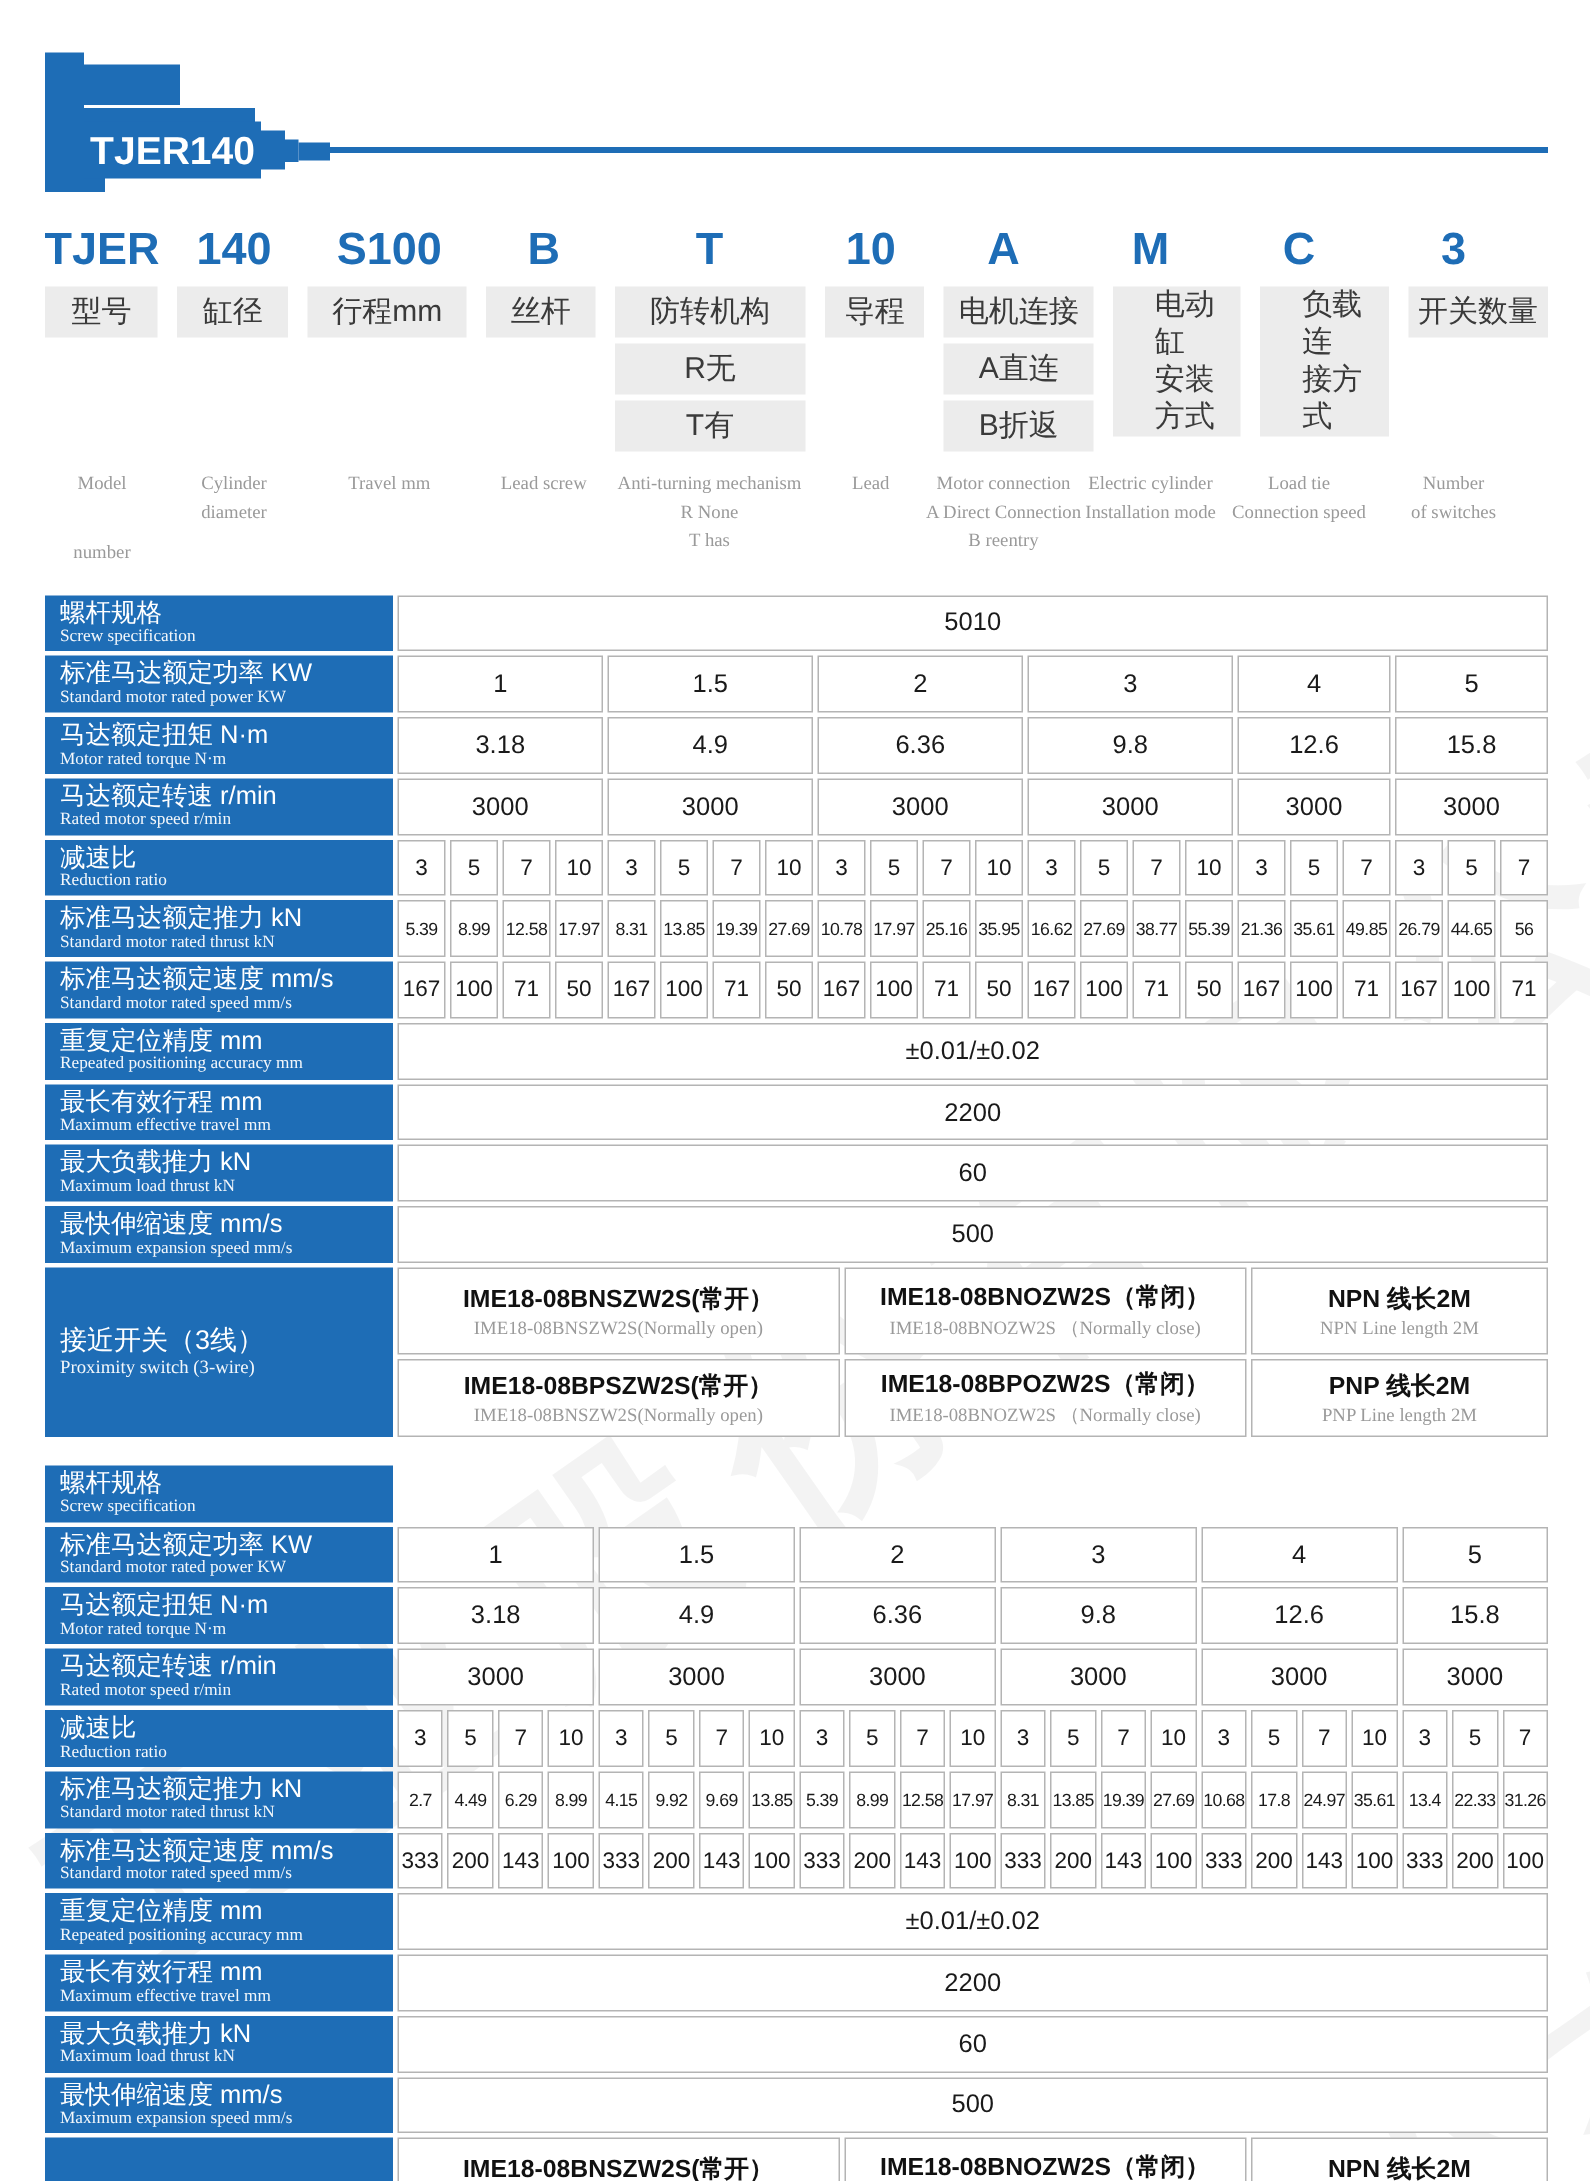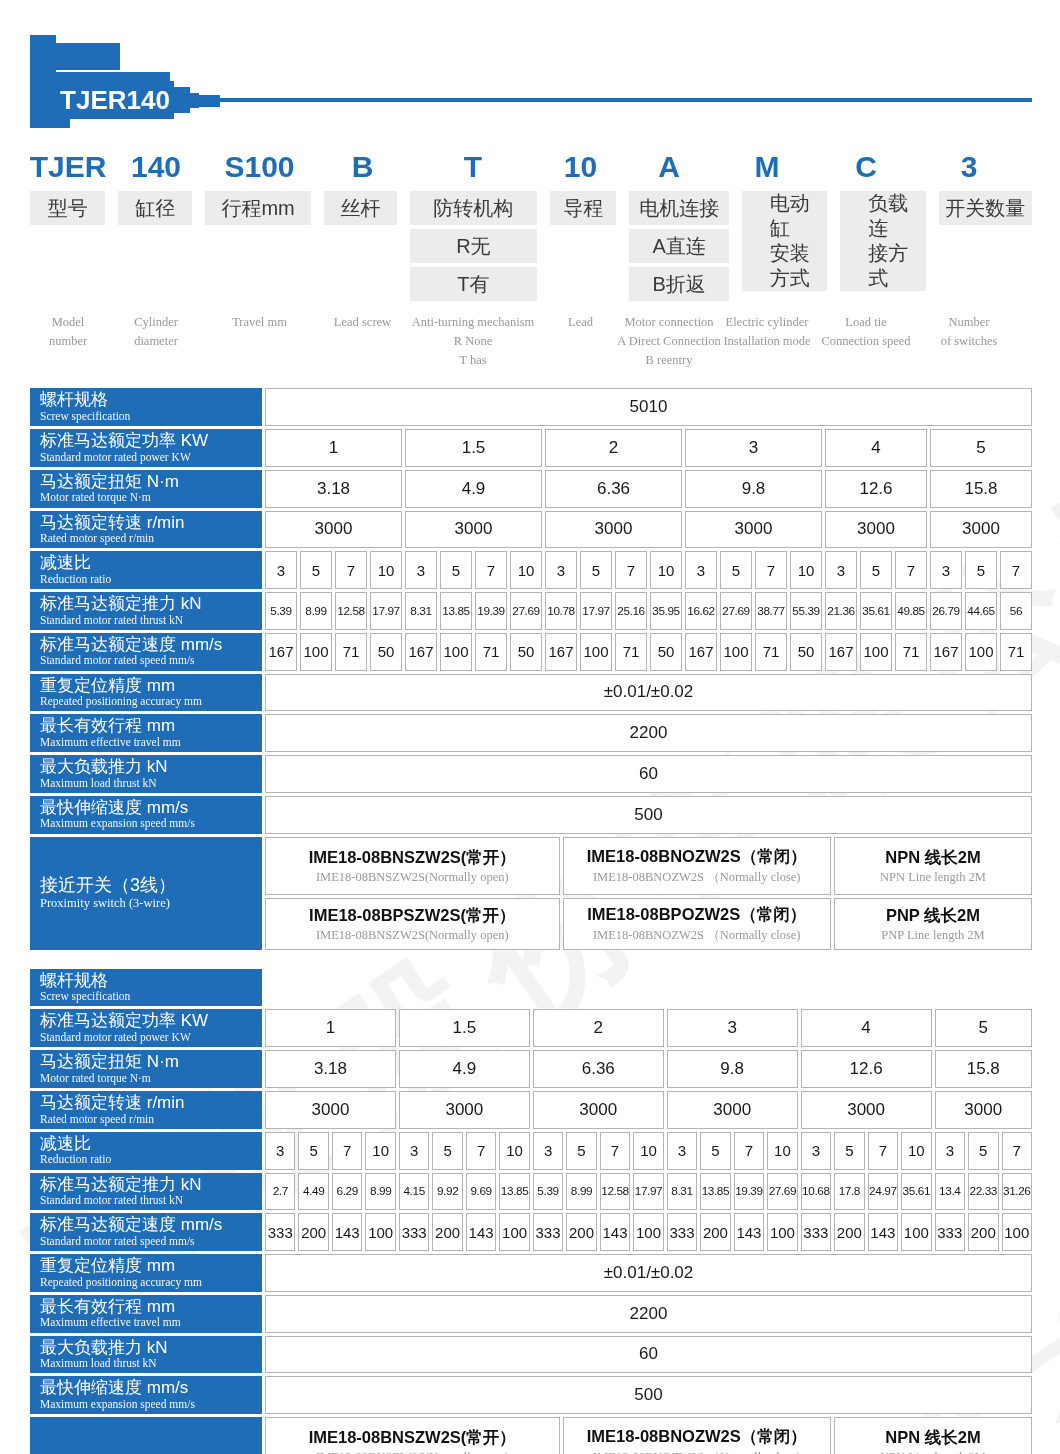--- a/index.html
+++ b/index.html
@@ -173,21 +173,21 @@
           </div>
         </div>
         <div class="legend-col" style="width: 94px;">
           <div class="legend-cell">
             <div>开关数量</div>
           </div>
         </div>
       </div>
 
     <div class="en-row" id="en-row">
-        <div class="en-col" style="width: 76px;">
+        <div class="en-col" style="width: 76px; gap: 27px;">
           <div>Model</div>
           <div>number</div>
         </div>
         <div class="en-col" style="width: 74px;">
           <div>Cylinder</div>
           <div>diameter</div>
         </div>
         <div class="en-col" style="width: 107px;">
           <div>Travel mm</div>
         </div>

